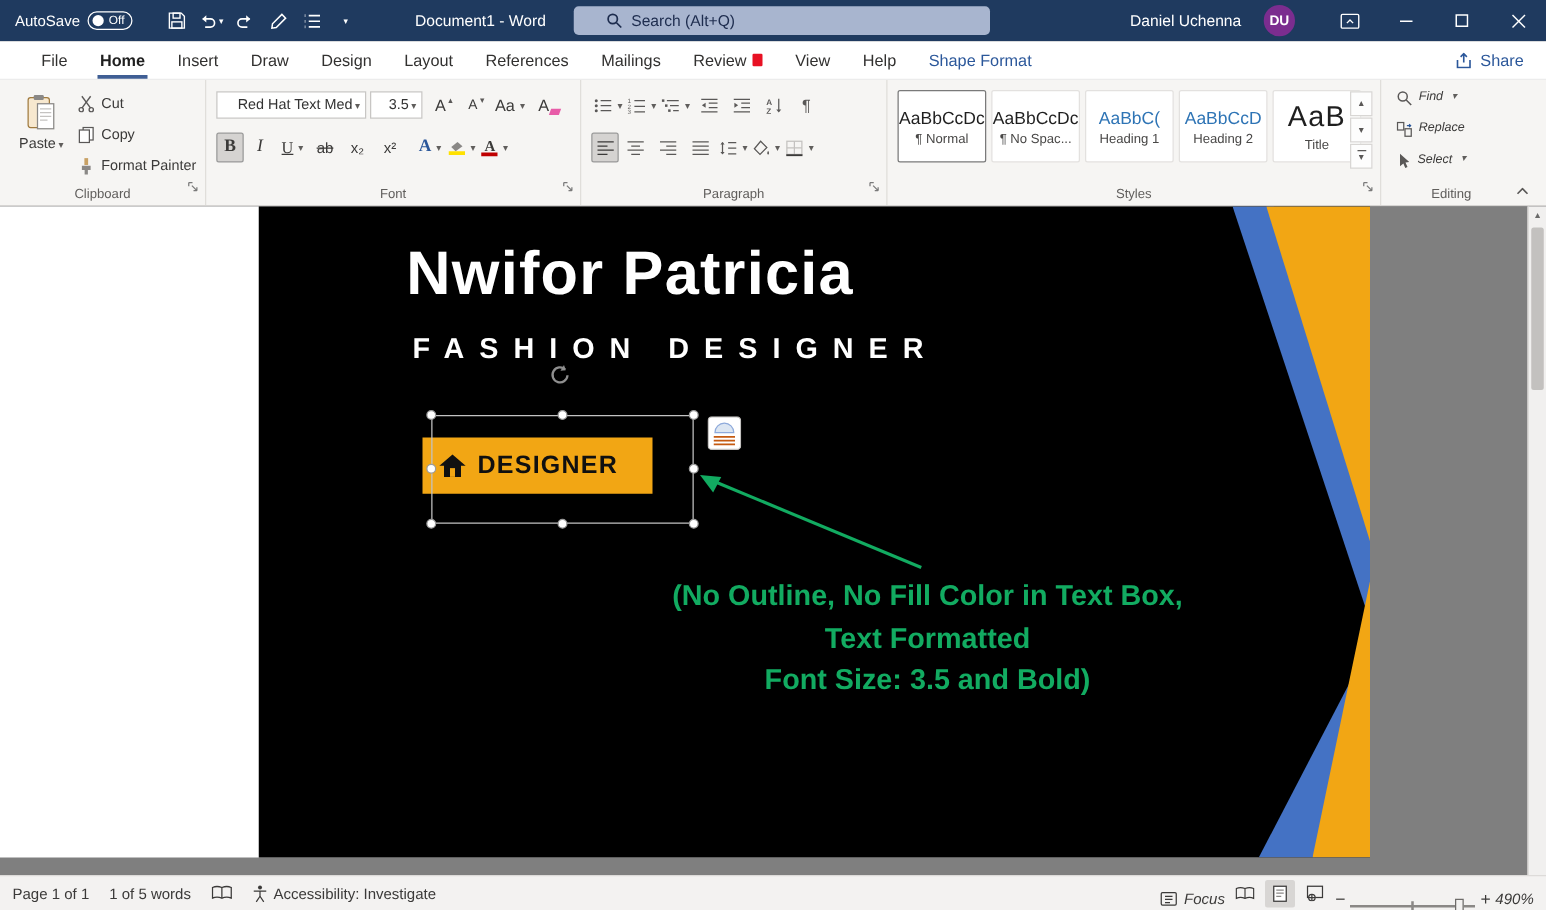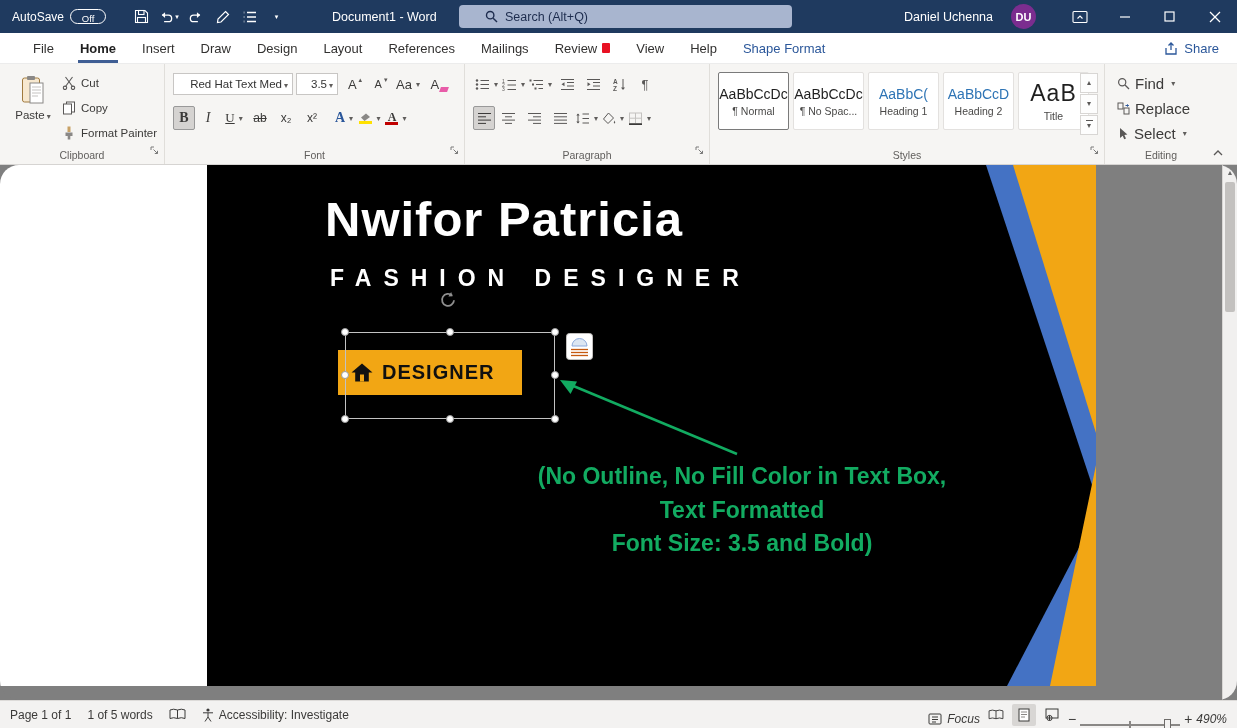--- a/index.html
+++ b/index.html
@@ -2,21 +2,21 @@
 <html style="--yellow: #F2A614; --blue: #4472C4; --green: #12AB61; --card_bg: #000000;"><head>
 <meta charset="utf-8">
 <style>
   html,body{margin:0;padding:0;width:1237px;height:728px;overflow:hidden;
     font-family:"Liberation Sans",sans-serif;-webkit-font-smoothing:antialiased;}
   .app{position:relative;width:1237px;height:728px;background:#7f7f7f;}
 
   
   .titlebar{position:absolute;top:0;left:0;right:0;height:33px;background:#1f3a5f;color:#fff;}
   .autosave{position:absolute;left:12px;top:0;height:33px;display:flex;align-items:center;gap:6px;font-size:12px;}
-  .toggle{width:36px;height:15px;border:1px solid #fff;border-radius:9px;display:flex;align-items:center;padding:0 3px;gap:4px;box-sizing:border-box;flex-direction:column;}
+  .toggle{width:36px;height:15px;border:1px solid #fff;border-radius:9px;display:flex;align-items:center;padding:0 3px;gap:4px;box-sizing:border-box;}
   .knob{width:9px;height:9px;border-radius:50%;background:#fff;}
   .toggle-state{font-size:9.5px;line-height:1;}
   .qat{position:absolute;left:128px;top:0;height:33px;display:flex;align-items:center;}
   .qat-btn{width:27px;height:26px;display:flex;align-items:center;justify-content:center;gap:1px;}
   .dd-white{font-size:7px;color:#fff;}
   .doc-title{position:absolute;left:332px;top:0;height:33px;display:flex;align-items:center;font-size:12.5px;white-space:nowrap;}
   .search{position:absolute;left:459px;top:5px;width:333px;height:23px;background:#a8b5cf;border-radius:4px;}
   .search svg{position:absolute;left:26px;top:5px;}
   .search input{position:absolute;left:0;top:0;width:100%;height:100%;border:none;background:transparent;outline:none;
     padding-left:46px;box-sizing:border-box;font-size:12.5px;color:#16243f;font-family:"Liberation Sans",sans-serif;}
@@ -71,26 +71,26 @@
   .st-preview{font-size:14px;color:#1f1f1f;white-space:nowrap;}
   .st-preview.blue{color:#2e74b5;}
   .st-preview.title{font-size:23px;letter-spacing:1px;}
   .st-name{font-size:10.5px;color:#494847;white-space:nowrap;}
   .gallery-ctl{display:flex;flex-direction:column;gap:1px;position:absolute;right:6px;top:9px;}
   .gctl{width:16px;height:18px;border:1px solid #d8d6d4;background:#fdfdfd;display:flex;align-items:center;justify-content:center;
     font-size:8px;color:#5a5857;flex-direction:column;line-height:1;}
 
   
   .edit-col{position:absolute;left:12px;top:8px;display:flex;flex-direction:column;gap:2px;}
-  .edit-item{display:flex;align-items:center;gap:5px;height:23px;font-size:15px;color:#3b3a39;}
+  .edit-item{display:flex;gap:5px;height:23px;font-size:10px;color:#3b3a39;font-style:italic;}
 
   .collapse-ribbon{position:absolute;right:8px;bottom:4px;width:22px;height:14px;display:flex;align-items:center;justify-content:center;}
 
   
-  .doc{position:absolute;top:165px;left:0;width:1237px;height:535px;background:#7f7f7f;overflow:hidden;border-radius:19px;}
+  .doc{position:absolute;top:165px;left:0;width:1237px;height:535px;background:#7f7f7f;overflow:hidden;}
   .page{position:absolute;left:0;top:0;width:1096px;height:521px;background:#ffffff;}
   .card{position:absolute;left:207px;top:0;width:889px;height:521px;background:var(--card_bg,#000);overflow:hidden;}
   .shape{position:absolute;inset:0;}
   .blue-top{background:var(--blue);clip-path:polygon(779px 0,812px 0,889px 248px,889px 332px);}
   .yellow-top{background:var(--yellow);clip-path:polygon(806px 0,889px 0,889px 268px);}
   .blue-bottom{background:var(--blue);clip-path:polygon(889px 350px,889px 425px,845px 521px,800px 521px);}
   .yellow-bottom{background:var(--yellow);clip-path:polygon(889px 300px,889px 521px,843px 521px);}
   .card-name{position:absolute;left:118px;top:26px;font-size:49px;font-weight:bold;color:#fff;letter-spacing:1px;white-space:nowrap;}
   .card-role{position:absolute;left:123px;top:100px;font-size:23px;font-weight:600;color:#fff;letter-spacing:12px;white-space:nowrap;}
   .addr-pill{position:absolute;left:131px;top:185px;width:184px;height:45px;background:var(--yellow);

